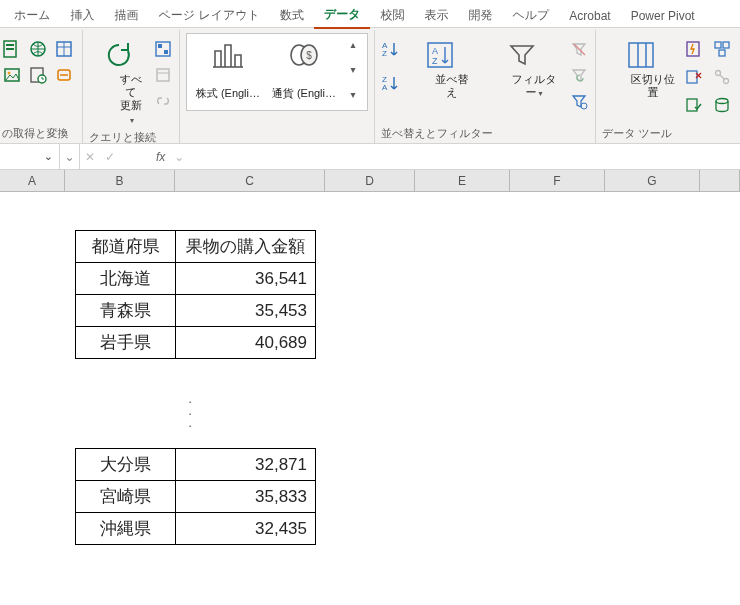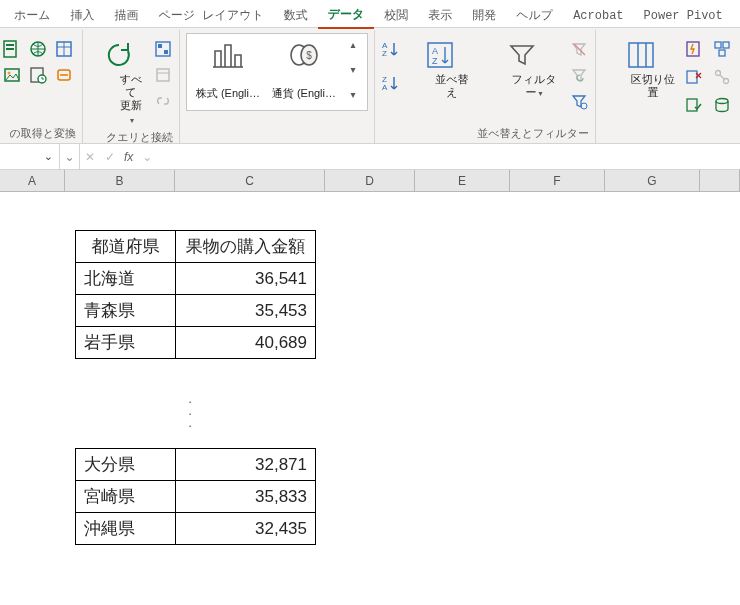--- a/index.html
+++ b/index.html
@@ -19,21 +19,20 @@
     padding: 4px 4px 0 4px;
     border-bottom: 1px solid #d4d4d4;
     background: #fff;
     height: 28px;
   }
   .tab {
     padding: 4px 10px 4px 10px;
     color: #5a5a5a;
     cursor: pointer;
     white-space: nowrap;
-    font-family: Liberation Mono, monospace;
   }
   .tab.active {
     color: #107c41;
     border-bottom: 2px solid #c2410c;
     font-weight: 600;
   }
 
   
   .ribbon {
     display: flex;
@@ -55,21 +54,21 @@
   .group-body {
     display: flex;
     align-items: flex-start;
     gap: 4px;
     flex: 1;
   }
   .group-label {
     font-size: 11px;
     color: #5a5a5a;
     padding-top: 2px;
-    text-align: right;
+    text-align: left;
     width: 100%;
   }
   .big-btn {
     display: flex;
     flex-direction: column;
     align-items: center;
     justify-content: flex-start;
     min-width: 44px;
     padding: 2px 4px;
     cursor: pointer;
@@ -182,20 +181,21 @@
     justify-content:center;
     color:#8a8a8a;
     font-size:12px;
     cursor:pointer;
   }
   .fx {
     font-style: italic;
     color:#666;
     font-size: 12px;
     padding: 0 4px;
+    margin-left: 32px;
   }
   .fbar {
     flex:1;
     height:100%;
   }
 
   
   .colheads {
     display:flex;
     background:#e6e6e6;
@@ -241,21 +241,21 @@
     padding: 4px 8px;
     height: 22px;
     vertical-align: middle;
   }
   table.data th {
     font-weight: normal;
     text-align: center;
     white-space: nowrap;
   }
   table.data td.pref {
-    text-align:left;
+    text-align:center;
     width: 100px;
     white-space: nowrap;
   }
   table.data td.num {
     text-align: right;
     width: 140px;
   }
   .vdots {
     position:absolute;
     left: 185px;
@@ -512,20 +512,21 @@
             </svg>
         </div>
         <div class="small-icon">
           <svg width="18" height="18">
               <ellipse cx="9" cy="5" rx="6" ry="2.5" fill="none" stroke="#197b3a" stroke-width="1.3"></ellipse>
               <path d="M3 5v8c0 1.4 2.7 2.5 6 2.5s6-1.1 6-2.5V5" fill="none" stroke="#197b3a" stroke-width="1.3"></path>
             </svg>
         </div>
       </div>
     </div>
+    <div class="group-label">データ ツール</div>
   </div>
 </div>
 
 <div class="formula-row">
   <div class="namebox">
       <span>⌄</span>
     </div>
   <div class="fb-btn" style="border-right:1px solid #d4d4d4;">⌄</div>
   <div class="fb-btn" style="color:#bbb;">✕</div>
   <div class="fb-btn" style="color:#bbb;">✓</div>

